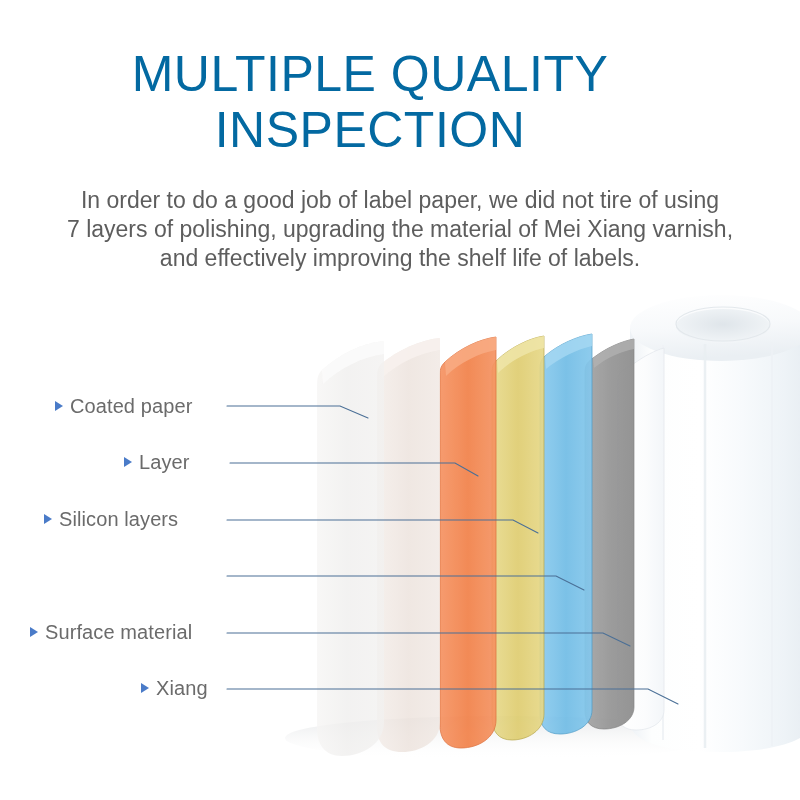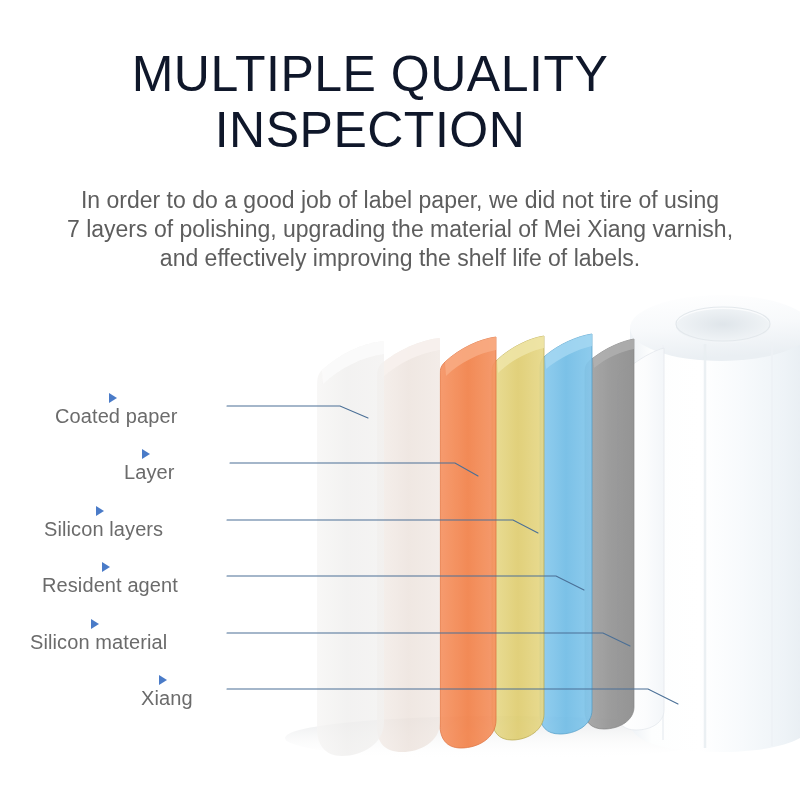--- a/index.html
+++ b/index.html
@@ -24,21 +24,21 @@
   
   .headline {
     position: absolute;
     left: 0;
     top: 46px;
     width: 740px;
     text-align: center;
     font-size: 50px;
     line-height: 56px;
     letter-spacing: 0.5px;
-    color: #0f172a;
+    color: #0369a1;
     font-weight: 400;
     white-space: pre-line;
   }
   .subcopy {
     position: absolute;
     left: 60px;
     top: 186px;
     width: 680px;
     text-align: center;
     font-size: 23px;
@@ -57,21 +57,20 @@
     height: 530px;
   }
 
   
   .callout {
     position: absolute;
     height: 26px;
     display: flex;
     align-items: center;
     white-space: nowrap;
-    flex-direction: column;
   }
   .callout .bullet {
     display: inline-block;
     width: 0;
     height: 0;
     border-left: 8px solid #4a7bc8;
     border-top: 5.5px solid transparent;
     border-bottom: 5.5px solid transparent;
     margin-right: 7px;
     flex: none;
@@ -232,28 +231,24 @@
   <div class="callout" style="left:124px; top:449px;">
     <span class="bullet"></span>
     <span class="ctext">Layer</span>
   </div>
 
   <div class="callout" style="left:44px; top:506px;">
     <span class="bullet"></span>
     <span class="ctext">Silicon layers</span>
   </div>
 
-  <div class="callout" style="left:42px; top:562px;">
-    <span class="bullet"></span>
-    <span class="ctext">Resident agent</span>
-  </div>
 
   <div class="callout" style="left:30px; top:619px;">
     <span class="bullet"></span>
-    <span class="ctext">Silicon material</span>
+    <span class="ctext">Surface material</span>
   </div>
 
   <div class="callout" style="left:141px; top:675px;">
     <span class="bullet"></span>
     <span class="ctext">Xiang</span>
   </div>
 
 </div>
 
 </body></html>

